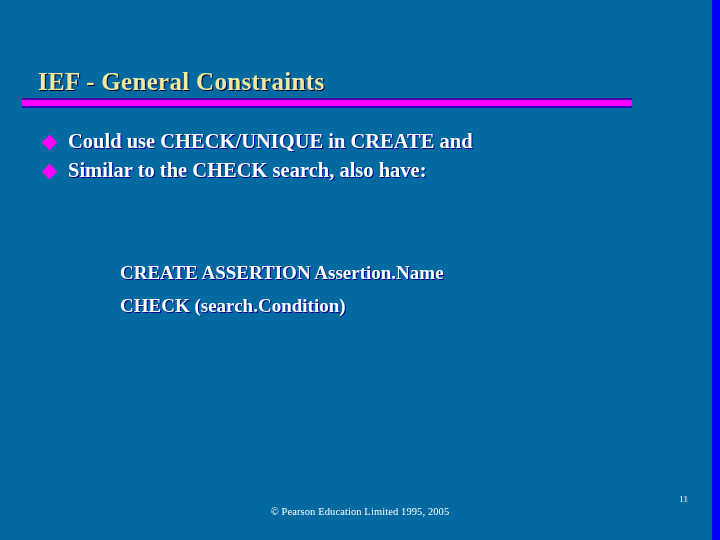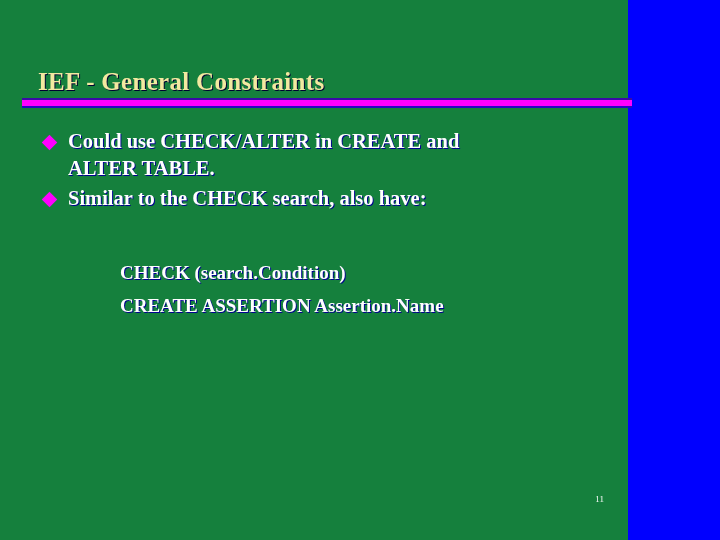--- a/index.html
+++ b/index.html
@@ -10,23 +10,23 @@
     width: 720px;
     height: 540px;
     background: #0000ff;
     font-family: "Liberation Serif", "DejaVu Serif", serif;
     overflow: hidden;
     position: relative;
   }
 
   .slide {
     position: relative;
-    width: 628px;
+    width: 712px;
     height: 540px;
-    background: #15803d;
+    background: #0369a1;
   }
 
   
   .title-block {
     position: absolute;
     left: 38px;
     top: 68px;
     width: 620px;
   }
   .slide-title {
@@ -141,37 +141,37 @@
 
   <div class="title-rule"></div>
 
   <div class="body-block">
 
     <div class="bullet-row">
       <div class="bullet-marker">
         <span class="diamond"></span>
       </div>
       <div class="bullet-text">
-        <span class="justify" style="display:block;">Could use CHECK/ALTER in CREATE and</span>
-        <span class="line2">ALTER TABLE.</span>
+        <span class="justify" style="display:block;">Could use CHECK/UNIQUE in CREATE and</span>
       </div>
     </div>
 
     <div class="bullet-row">
       <div class="bullet-marker">
         <span class="diamond"></span>
       </div>
       <div class="bullet-text">
         <span>Similar to the CHECK search, also have:</span>
       </div>
     </div>
 
   </div>
 
   <div class="syntax-block">
+    <div class="syntax-line">CREATE ASSERTION Assertion.Name</div>
     <div class="syntax-line">CHECK (search.Condition)</div>
-    <div class="syntax-line">CREATE ASSERTION Assertion.Name</div>
   </div>
 
+  <div class="footer-copyright">© Pearson Education Limited 1995, 2005</div>
 
   <div class="page-number">11</div>
 
 </div>
 
 </body></html>

